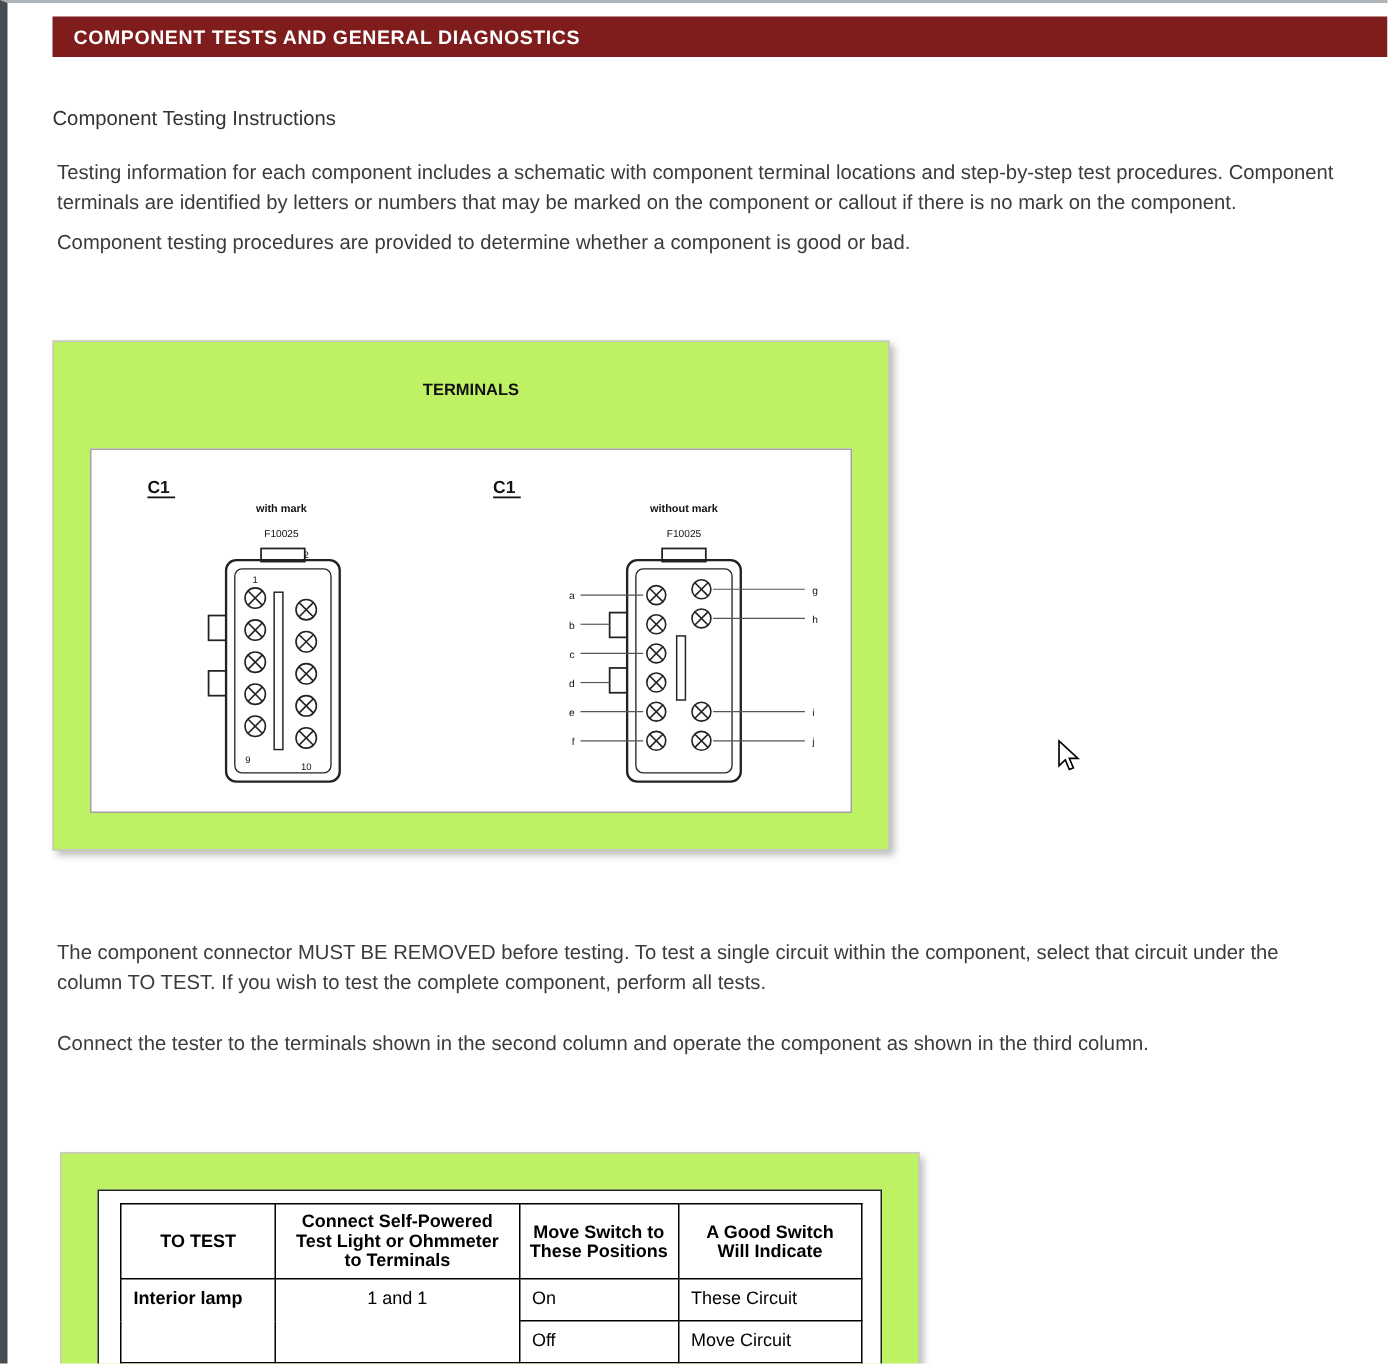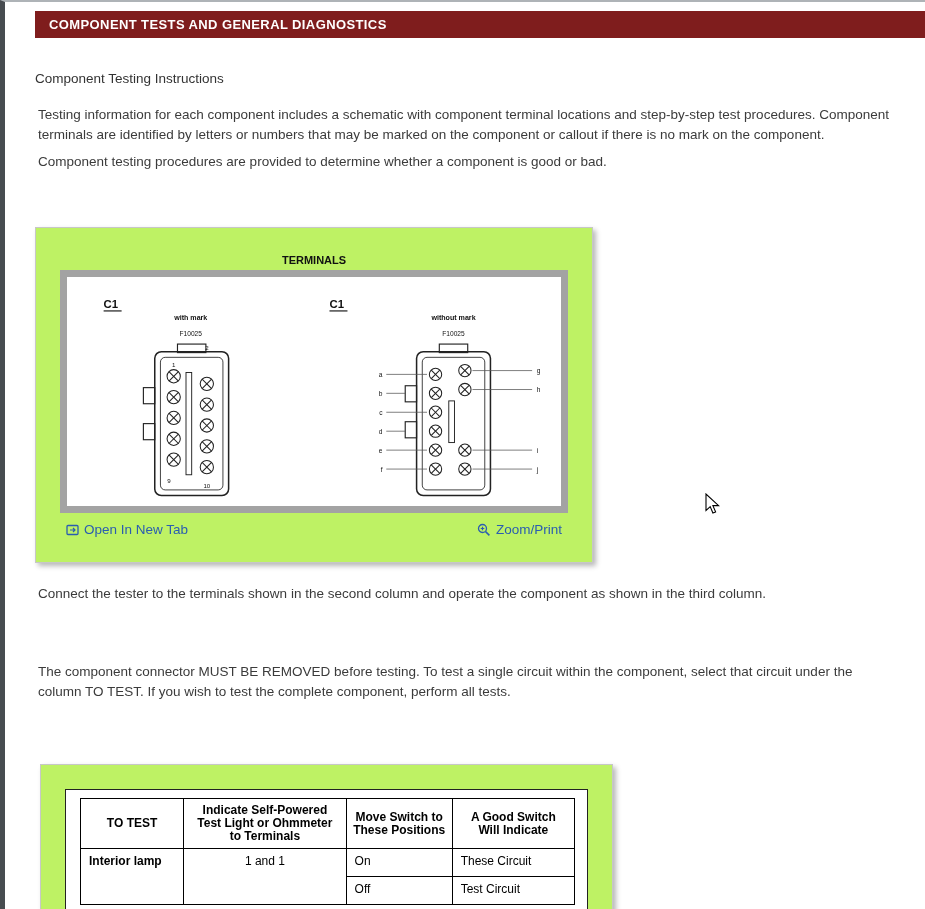--- a/index.html
+++ b/index.html
@@ -54,28 +54,29 @@
   .figure2 { margin-top:62px; margin-left:5px; width:573px; }
 
   .fig1-title {
     text-align:center;
     font-weight:bold;
     font-size:11px;
     color:#111111;
     padding:2px 0 4px;
   }
   .diagram-box {
-    border:7px solid #a3a3a3;
+    border:1px solid #a3a3a3;
     background:#ffffff;
     height:243px;
     display:flex;
     justify-content:flex-start;
     padding:6px 0 0 12px;
     gap:18px;
     overflow:hidden;
+    margin-top:29px;
   }
   .fig-footer {
     display:flex;
     justify-content:space-between;
     align-items:center;
     padding:9px 6px 1px;
   }
   .fig-link {
     color:#2a5db0;
     font-size:13.5px;
@@ -275,64 +276,46 @@
         <text x="66" y="153" font-size="7" text-anchor="end">d</text>
         <text x="66" y="173" font-size="7" text-anchor="end">e</text>
         <text x="66" y="193" font-size="7" text-anchor="end">f</text>
         <text x="229" y="89" font-size="7">g</text>
         <text x="229" y="109" font-size="7">h</text>
         <text x="229" y="173" font-size="7">i</text>
         <text x="229" y="193" font-size="7">j</text>
       </svg>
     </div>
 
-    <div class="fig-footer">
-      <a class="fig-link">
-        <svg width="13" height="12" viewBox="0 0 13 12">
-          <rect x="1" y="1.5" width="11" height="9" rx="1" fill="none" stroke="#2a5db0" stroke-width="1.3"></rect>
-          <path d="M4 6 L9 6 M7 4 L9 6 L7 8" fill="none" stroke="#2a5db0" stroke-width="1.2"></path>
-        </svg>
-        <span>Open In New Tab</span>
-      </a>
-      <a class="fig-link">
-        <svg width="14" height="14" viewBox="0 0 14 14">
-          <circle cx="5.5" cy="5.5" r="4" fill="none" stroke="#2a5db0" stroke-width="1.3"></circle>
-          <line x1="5.5" y1="3.7" x2="5.5" y2="7.3" stroke="#2a5db0" stroke-width="1.1"></line>
-          <line x1="3.7" y1="5.5" x2="7.3" y2="5.5" stroke="#2a5db0" stroke-width="1.1"></line>
-          <line x1="8.6" y1="8.6" x2="12.4" y2="12.4" stroke="#2a5db0" stroke-width="1.5"></line>
-        </svg>
-        <span>Zoom/Print</span>
-      </a>
-    </div>
   </div>
 
+  <p class="para para3">The component connector MUST BE REMOVED before testing. To test a single circuit within the component, select that circuit under the column TO TEST. If you wish to test the complete component, perform all tests.</p>
   <p class="para para4">Connect the tester to the terminals shown in the second column and operate the component as shown in the third column.</p>
-  <p class="para para3">The component connector MUST BE REMOVED before testing. To test a single circuit within the component, select that circuit under the column TO TEST. If you wish to test the complete component, perform all tests.</p>
 
   <div class="figure figure2">
     <div class="fig2-inner">
       <table class="proc">
         <thead>
           <tr>
             <th class="col-totest">TO TEST</th>
-            <th class="col-terminals">Indicate Self-Powered Test Light or Ohmmeter to Terminals</th>
+            <th class="col-terminals">Connect Self-Powered Test Light or Ohmmeter to Terminals</th>
             <th class="col-positions">Move Switch to These Positions</th>
             <th class="col-indicate">A Good Switch Will Indicate</th>
           </tr>
         </thead>
         <tbody>
           <tr>
             <td class="cell-totest" rowspan="2">Interior lamp</td>
             <td class="cell-terminals" rowspan="2">1 and 1</td>
             <td>On</td>
             <td>These Circuit</td>
           </tr>
           <tr>
             <td>Off</td>
-            <td>Test Circuit</td>
+            <td>Move Circuit</td>
           </tr>
         </tbody>
       </table>
     </div>
 
     <div class="fig-footer">
       
       
     </div>
   </div>

